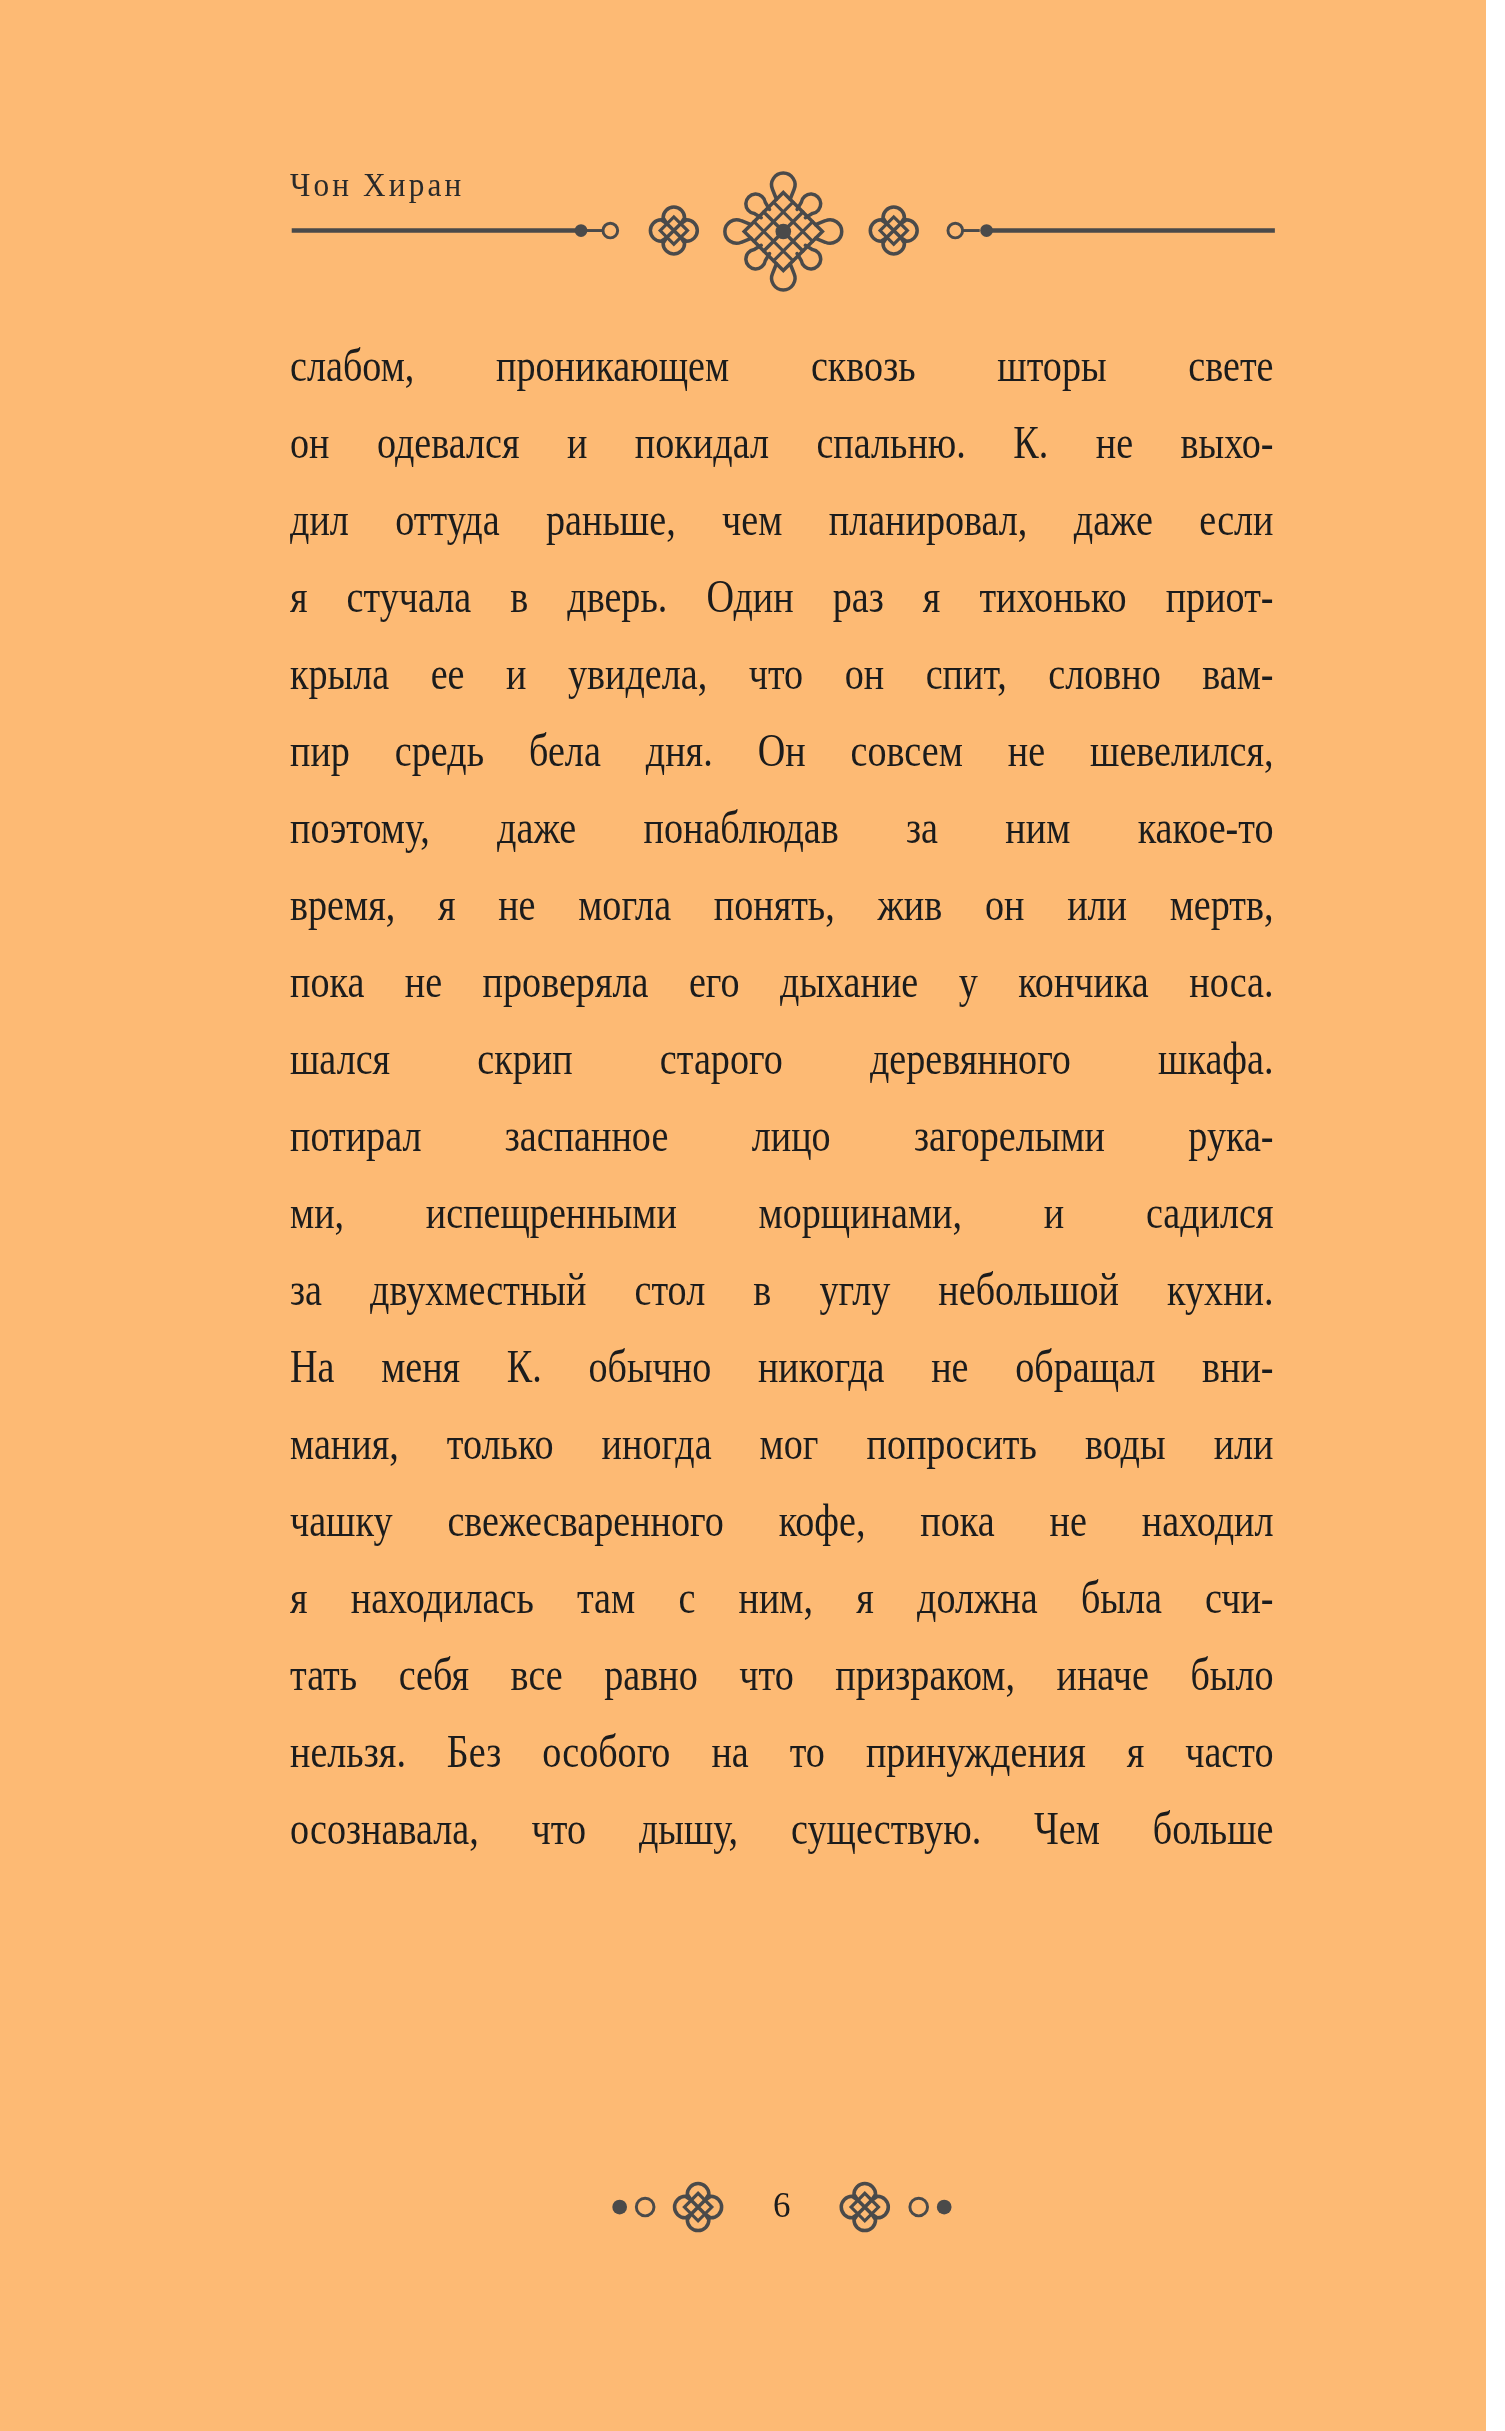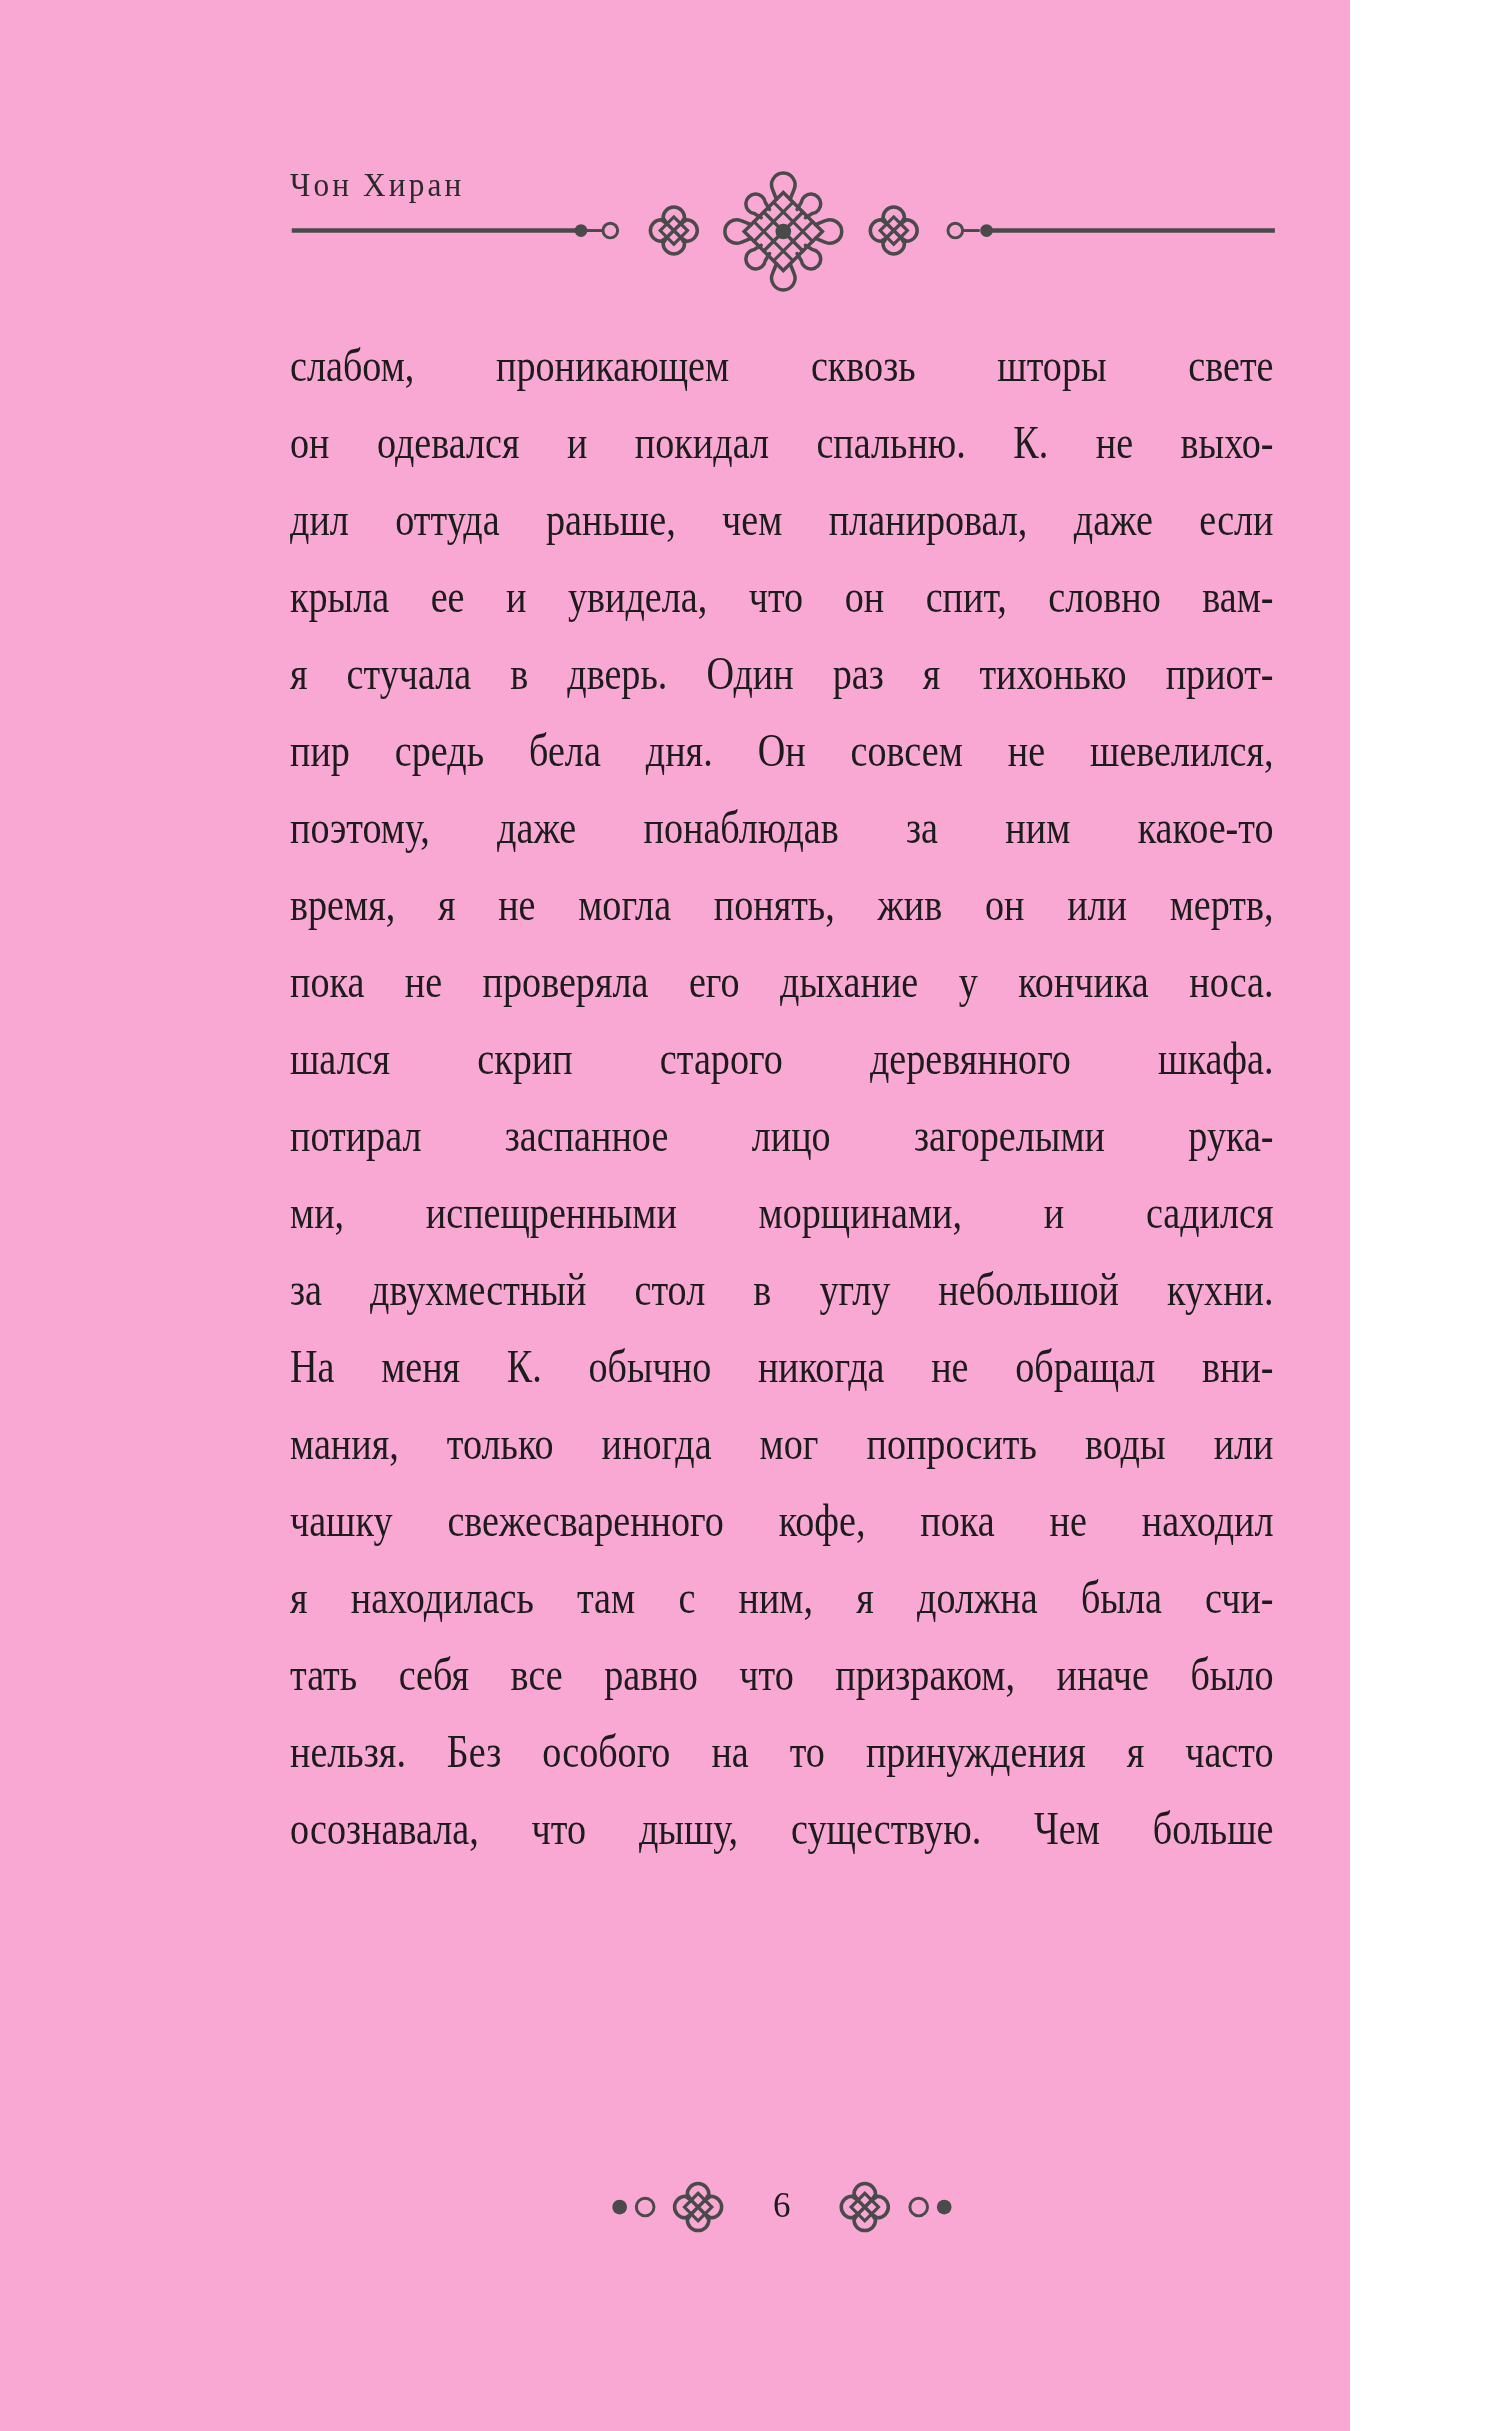--- a/index.html
+++ b/index.html
@@ -1,17 +1,17 @@
 <!DOCTYPE html>
 <html><head>
 <meta charset="utf-8">
 <style>
   html, body { margin: 0; padding: 0; background: #ffffff; }
   body { width: 1506px; height: 2432px; position: relative; overflow: hidden; }
-  .page { position: absolute; left: 0; top: 0; width: 1350px; height: 2432px; background: #f9a8d4; }
+  .page { position: absolute; left: 0; top: 0; width: 1486px; height: 2432px; background: #fdba74; }
 
   .author {
     position: absolute; left: 290px; top: 165px;
     font-family: "Liberation Serif", "DejaVu Serif", serif;
     font-size: 34px; letter-spacing: 3.4px; color: #2a2a2a;
     line-height: 39px; white-space: nowrap;
     transform: scaleX(0.92); transform-origin: left top;
   }
 
   .header-rule { position: absolute; left: 0; top: 167px; width: 1506px; height: 129px; }
@@ -98,24 +98,24 @@
       <div class="line">
           <span>слабом, проникающем сквозь шторы свете</span>
         </div>
       <div class="line">
           <span>он одевался и покидал спальню. К. не выхо-</span>
         </div>
       <div class="line">
           <span>дил оттуда раньше, чем планировал, даже если</span>
         </div>
       <div class="line">
-          <span>крыла ее и увидела, что он спит, словно вам-</span>
+          <span>я стучала в дверь. Один раз я тихонько приот-</span>
         </div>
       <div class="line">
-          <span>я стучала в дверь. Один раз я тихонько приот-</span>
+          <span>крыла ее и увидела, что он спит, словно вам-</span>
         </div>
       <div class="line">
           <span>пир средь бела дня. Он совсем не шевелился,</span>
         </div>
       <div class="line">
           <span>поэтому, даже понаблюдав за ним какое-то</span>
         </div>
       <div class="line">
           <span>время, я не могла понять, жив он или мертв,</span>
         </div>

